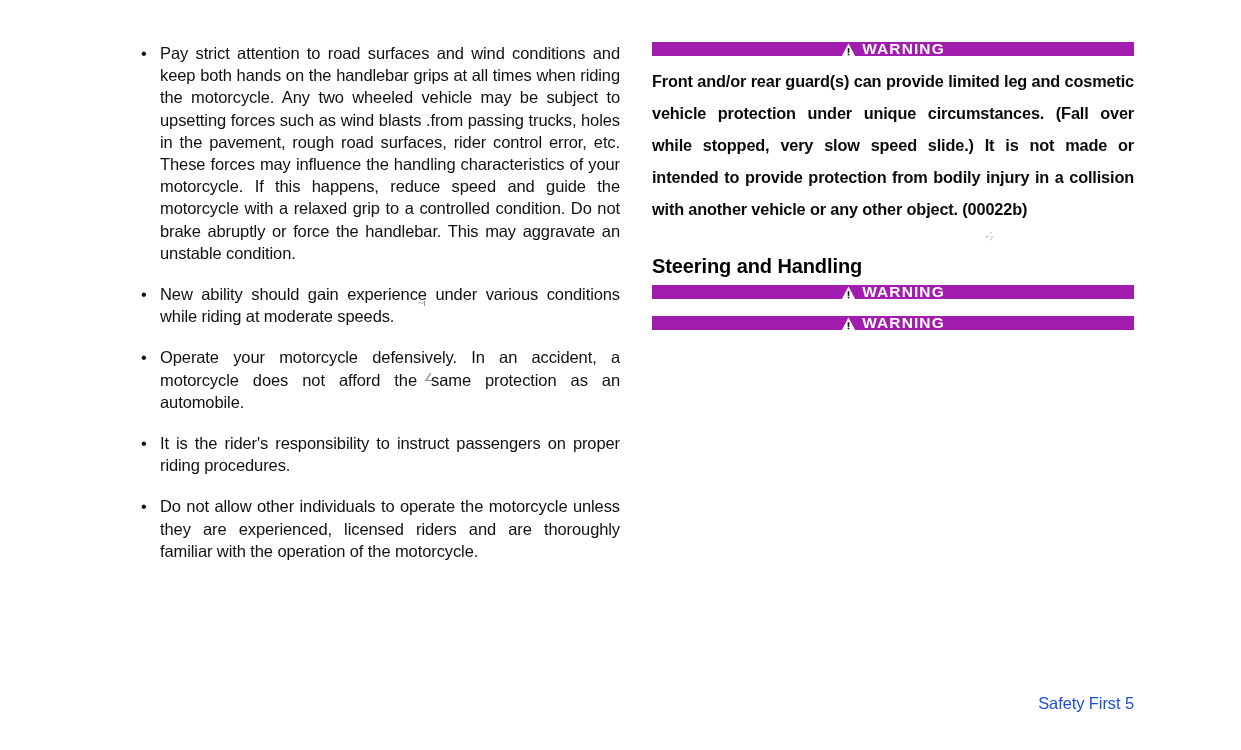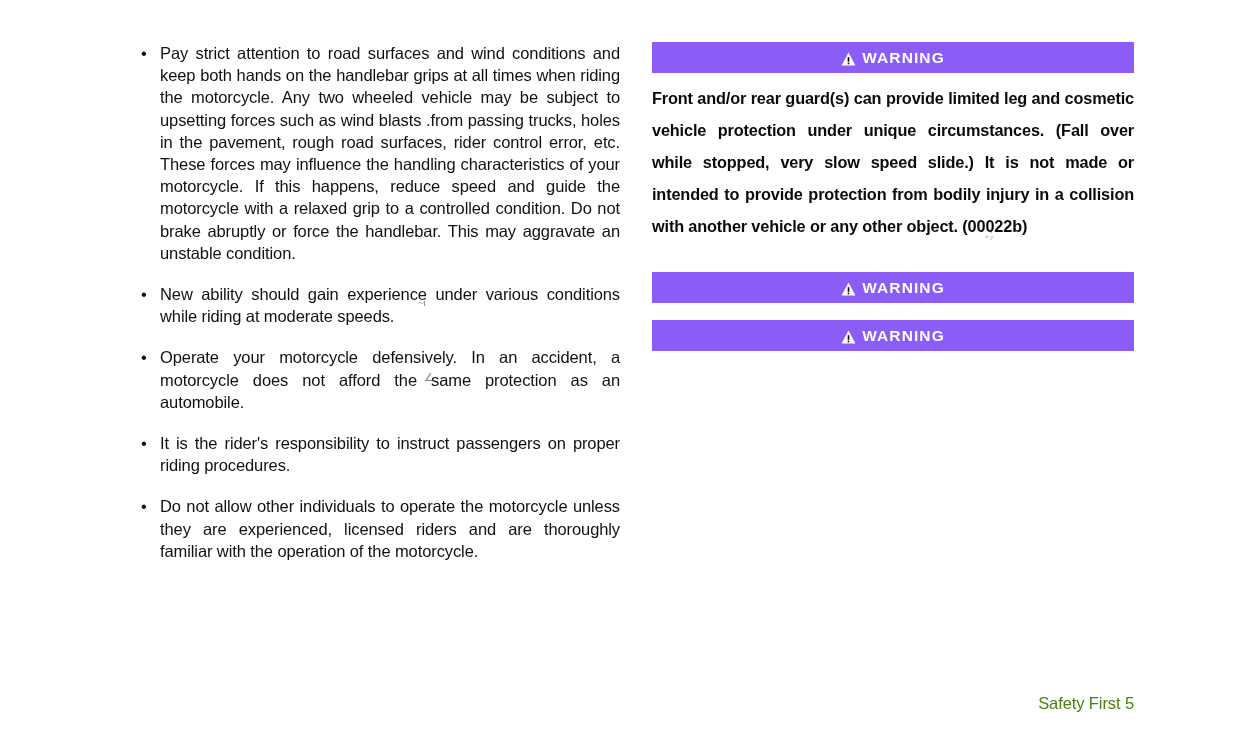--- a/index.html
+++ b/index.html
@@ -59,23 +59,23 @@
     top: 0;
     line-height: 22.2px;
     font-size: 16.5px;
   }
   .bullet-text { display: block; }
 
   
   .warning-block { margin-bottom: 4px; }
 
   .warning-banner {
-    background: #8b5cf6;
+    background: #a21caf;
     color: #ffffff;
-    height: 31px;
+    height: 14px;
     display: flex;
     align-items: center;
     justify-content: center;
     gap: 6px;
     letter-spacing: 1.1px;
     font-size: 15.5px;
     font-weight: 600;
   }
   .warn-tri {
     display: inline-block;
@@ -106,21 +106,21 @@
 
   .spacer-lg { height: 26px; }
   .spacer-md { height: 13px; }
 
   
   .footer {
     position: absolute;
     right: 107px;
     top: 694px;
     font-size: 16.5px;
-    color: #4d7c0f;
+    color: #1d4ed8;
     letter-spacing: -0.1px;
   }
 
   
   .artifact {
     position: absolute;
     color: #666;
     font-size: 11px;
     font-family: "Liberation Serif", serif;
     pointer-events: none;
@@ -173,20 +173,21 @@
         </span>
         <span>WARNING</span>
       </div>
       <div class="warning-body">
         <span>Front and/or rear guard(s) can provide limited leg and cosmetic vehicle protection under unique circumstances. (Fall over while stopped, very slow speed slide.) It is not made or intended to provide protection from bodily injury in a collision with another vehicle or any other object. (00022b)</span>
       </div>
     </div>
 
     <div class="spacer-lg"></div>
 
+    <h2 class="section-heading">Steering and Handling</h2>
 
     <div class="warning-block">
       <div class="warning-banner">
         <span class="warn-tri">
           <svg viewBox="0 0 15 14" width="15" height="14" aria-hidden="true">
             <polygon points="7.5,0.6 14.4,13.4 0.6,13.4" fill="#ffffff"></polygon>
             <rect x="6.7" y="5.2" width="1.6" height="4.6" fill="#000000"></rect>
             <rect x="6.7" y="10.7" width="1.6" height="1.6" fill="#000000"></rect>
           </svg>
         </span>

